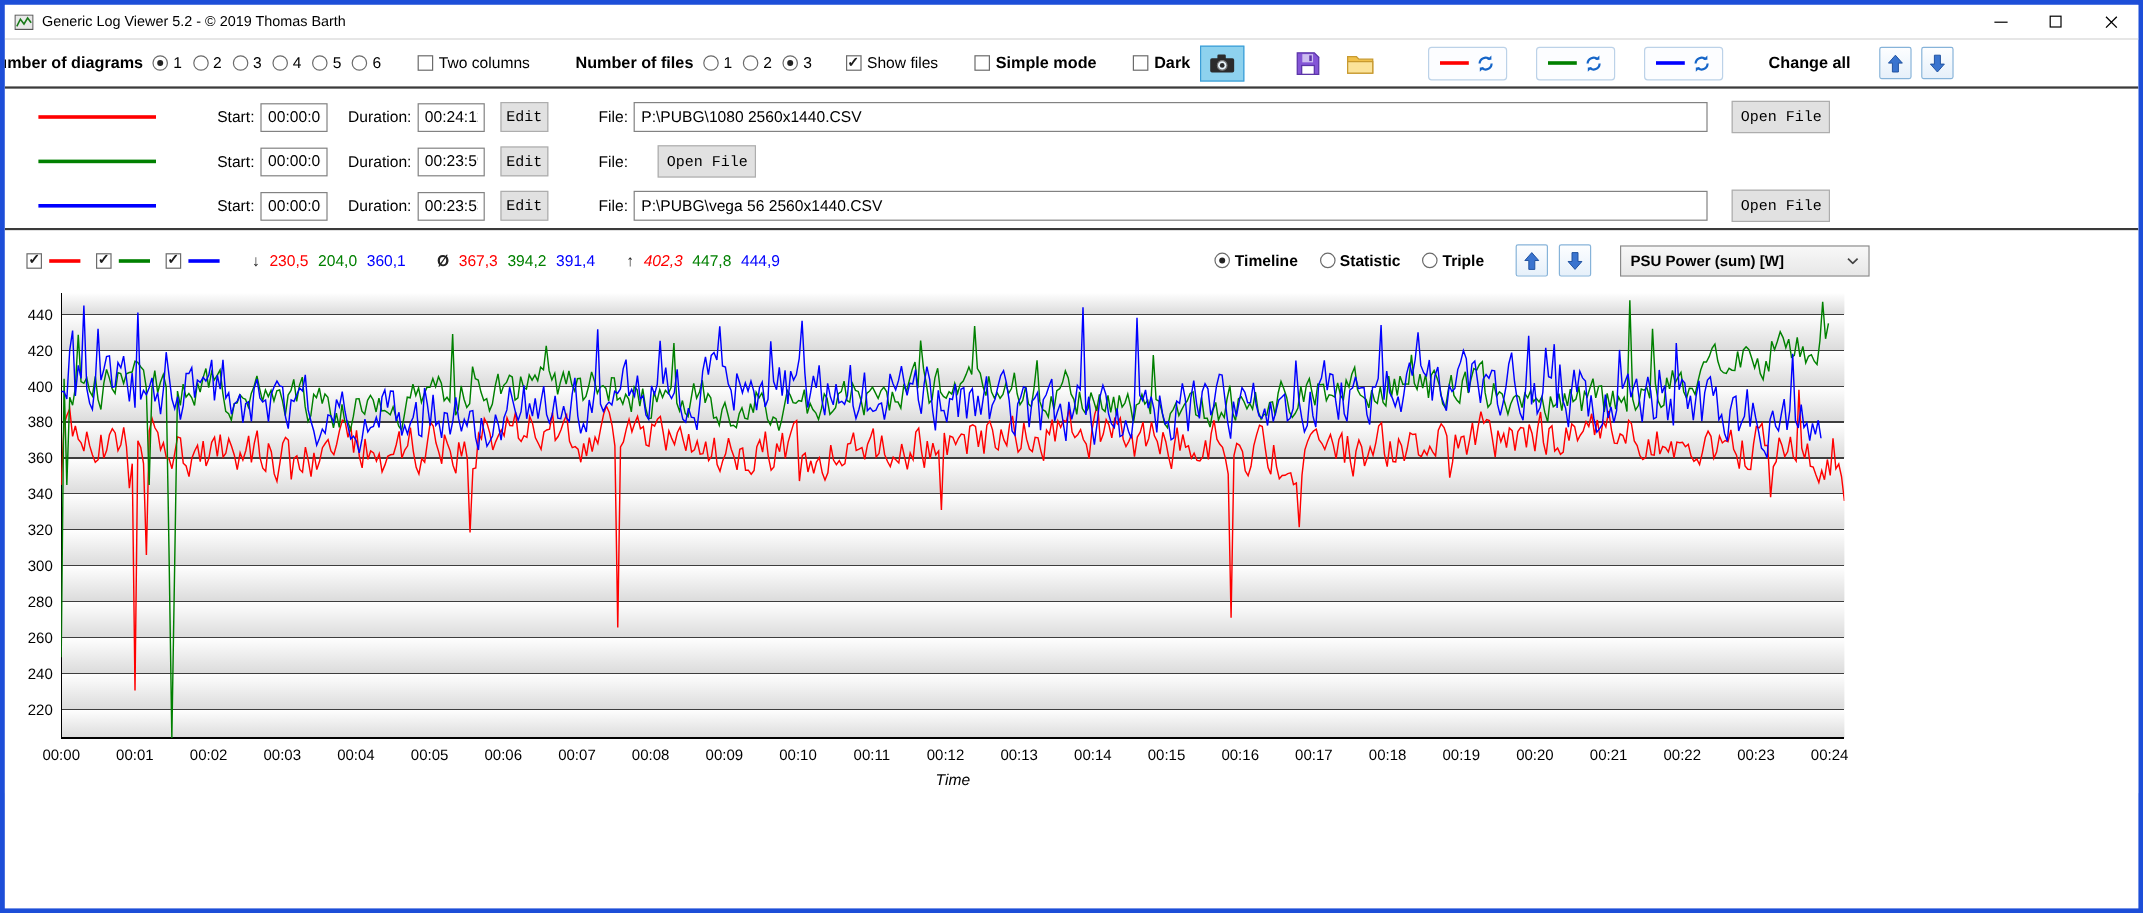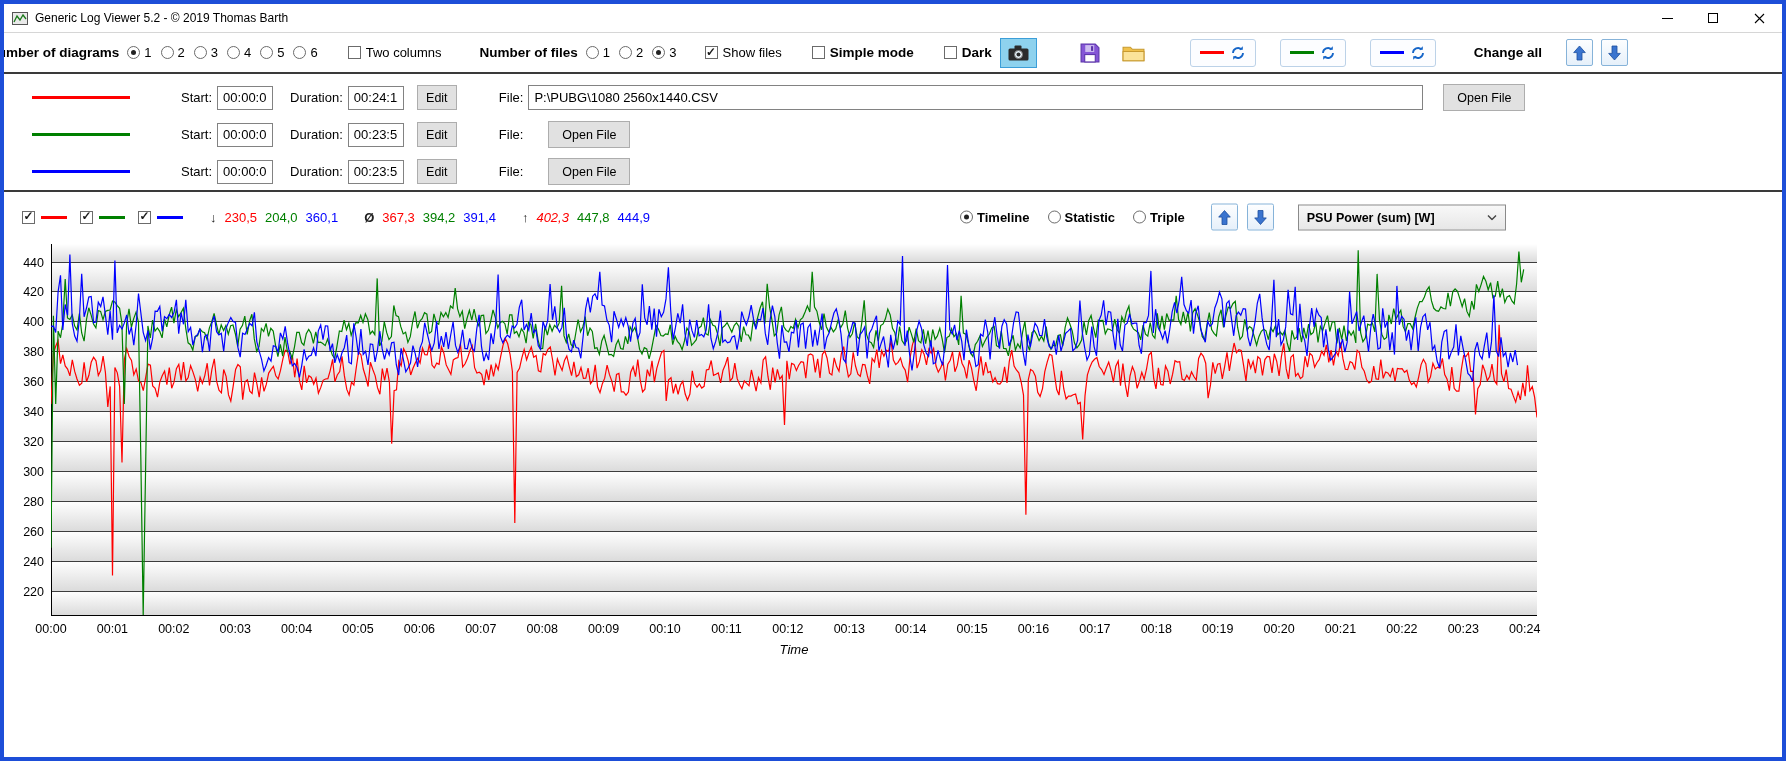--- a/index.html
+++ b/index.html
@@ -35,34 +35,34 @@
   .arrowbtn{width:27px;height:27px;border:1px solid #86b3d9;border-radius:2px;background:linear-gradient(#fdfeff,#e6f0fa);display:flex;align-items:center;justify-content:center}
 
   
   .files{padding-top:5px;border-bottom:2px solid #3a3a3a;background:#fff}
   .frow{display:flex;align-items:center;height:37px;padding-left:28px}
   .swatch{width:98px;height:3px;flex:none;margin-right:51px}
   .flabel{margin-right:5px}
   .tinput{height:24px;border:1px solid #828282;padding:2px 5px;font-family:"Liberation Sans",sans-serif;font-size:13px;background:#fff;color:#000}
   .in-time{width:56px}
   .in-path{width:895px;height:25px}
-  .btn{background:#e1e1e1;border:1px solid #adadad;font-family:Liberation Sans, sans-serif;font-size:12.5px;color:#000;display:flex;align-items:center;justify-content:center}
+  .btn{background:#e1e1e1;border:1px solid #adadad;font-family:Liberation Mono, monospace;font-size:12.5px;color:#000;display:flex;align-items:center;justify-content:center}
   .btn-edit{width:40px;height:25px;margin-left:13px;margin-right:42px}
   .btn-open{width:82px;height:27px;margin-left:20px}
   .gap-dur{margin-left:17px}
 
   
   .chartpanel{padding-top:10px;background:#fff}
   .chead{display:flex;align-items:center;height:30px;padding-left:18px;position:relative}
   .cbpair{display:flex;align-items:center;gap:6px;margin-right:13px}
   .mini-swatch{width:26px;height:3px;display:inline-block}
   .stat{display:flex;align-items:baseline;gap:8px;margin-left:14px}
   .stat + .stat{margin-left:26px}
   .sym{font-weight:bold;color:#222}
-  .crightcluster{position:absolute;left:956px;top:50%;transform:translateY(-50%);display:flex;align-items:center;gap:18px}
+  .crightcluster{position:absolute;left:1008px;top:50%;transform:translateY(-50%);display:flex;align-items:center;gap:18px}
   .crightcluster .bold span{font-weight:bold}
   .arrowpair{display:flex;gap:9px;margin-left:8px}
   .dropdown{width:208px;height:26px;border:1px solid #8a8a8a;background:linear-gradient(#f8f8f8,#e7e7e7);display:flex;align-items:center;padding:0 8px;font-weight:bold;font-size:12.5px;margin-left:6px}
   .chev{margin-left:auto;display:flex;align-items:center}
   #chart-svg{display:block;margin-top:4px}
   svg text{font-family:"Liberation Sans",sans-serif}
 </style>
 </head>
 <body>
 
@@ -245,20 +245,21 @@
     </div>
 
     <div class="frow">
       <span class="swatch" style="background: rgb(0, 0, 255);"></span>
       <span class="flabel">Start:</span>
       <input class="tinput in-time" value="00:00:00" style="">
       <span class="flabel gap-dur">Duration:</span>
       <input class="tinput in-time" value="00:23:53" style="">
       <button class="btn btn-edit">Edit</button>
       <span class="flabel">File:</span>
+      <input class="tinput in-path" value="P:\PUBG\vega 56 2560x1440.CSV" style="">
       <button class="btn btn-open">Open File</button>
     </div>
   </div>
 
   <div class="chartpanel">
     <div class="chead">
 
       <label class="cbpair">
           <span class="cb on"></span>
           <span class="mini-swatch" style="background: rgb(255, 0, 0);"></span>

